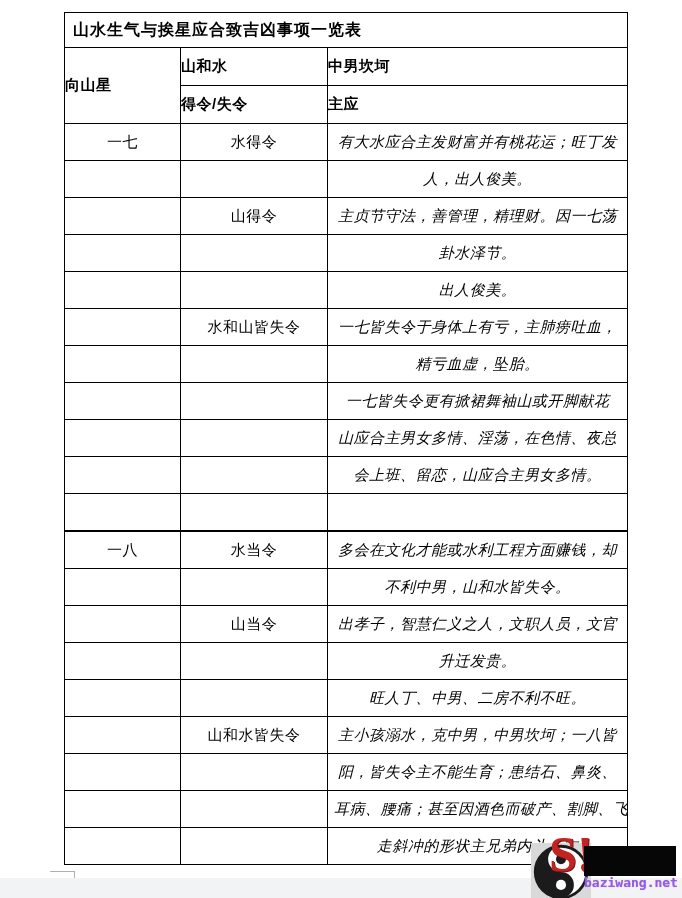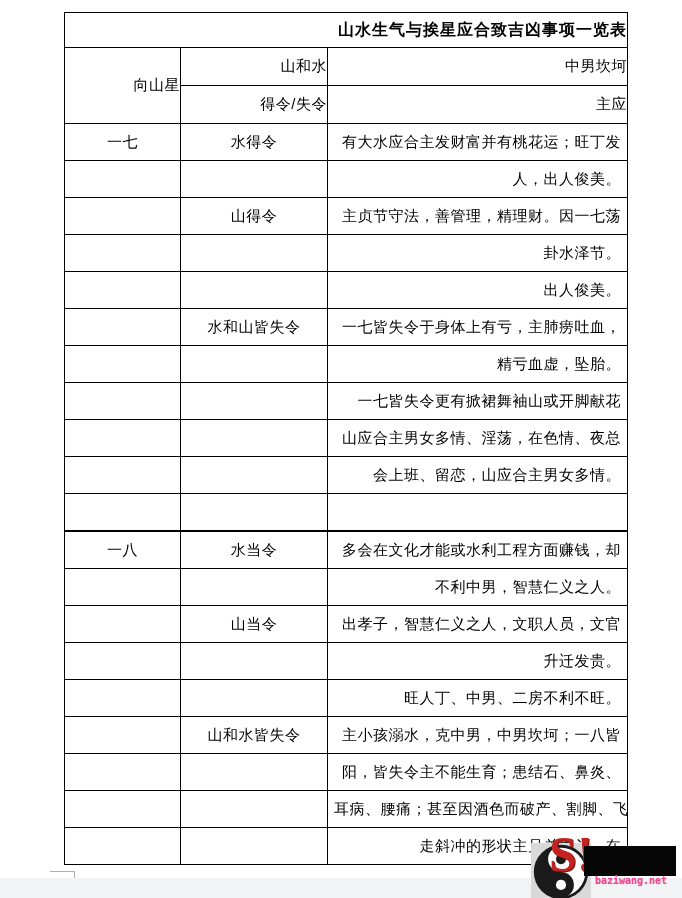--- a/index.html
+++ b/index.html
@@ -13,26 +13,26 @@
   }
   table{
     border-collapse:collapse;table-layout:fixed;width:563px;
   }
   td,th{
     border:1px solid #000;color:#000;font-weight:normal;
     font-size:15px;padding:0;overflow:hidden;white-space:nowrap;
     letter-spacing:0.5px;
   }
   .title-cell{
-    height:34px;font-weight:bold;font-size:16px;text-align:right;letter-spacing:1px;padding-left:8px;
-  }
-  .head-cell{height:37px;text-align:right;}
+    height:34px;font-weight:bold;font-size:16px;text-align:left;letter-spacing:1px;padding-left:8px;
+  }
+  .head-cell{height:37px;text-align:left;font-weight:bold;}
   tbody td{height:36px;}
   td.c1,td.c2{text-align:center;}
-  td.c3{text-align:right;padding:0 6px;}
+  td.c3{text-align:center;padding:0 6px;font-style:italic;}
   tr.section-end td{border-bottom-width:2px;}
   
   .bottom-band{
     position:absolute;left:0;top:878px;width:682px;height:20px;
     background:#f2f3f5;z-index:2;
   }
   .corner-bracket{
     position:absolute;left:50px;top:871px;width:24px;height:7px;
     border-top:1px solid #b0b0b0;border-right:1px solid #b0b0b0;z-index:2;
   }
@@ -47,21 +47,21 @@
     font-family:"Liberation Serif", serif;font-weight:bold;
     font-size:50px;line-height:1;color:#c32421;
     text-shadow:1px 1px 0 #7a1410;
   }
   .wm-black-box{
     left:584px;top:846px;width:92px;height:30px;background:#060606;
   }
   .wm-site{
     left:583px;top:875px;width:96px;text-align:center;
     font-family:"DejaVu Sans Mono", monospace;
-    font-weight:bold;font-size:10px;color:#ec4899;
+    font-weight:bold;font-size:13px;color:#8b5cf6;
     text-shadow:0 0 1px #e8a193;
   }
 </style>
 </head>
 <body>
 
 <div class="doc-table">
   <table>
     <colgroup>
       <col style="width:116px">
@@ -139,21 +139,21 @@
           <td class="c3"></td>
         </tr>
         <tr>
           <td class="c1">一八</td>
           <td class="c2">水当令</td>
           <td class="c3">多会在文化才能或水利工程方面赚钱，却</td>
         </tr>
         <tr>
           <td class="c1"></td>
           <td class="c2"></td>
-          <td class="c3">不利中男，智慧仁义之人。</td>
+          <td class="c3">不利中男，山和水皆失令。</td>
         </tr>
         <tr>
           <td class="c1"></td>
           <td class="c2">山当令</td>
           <td class="c3">出孝子，智慧仁义之人，文职人员，文官</td>
         </tr>
         <tr>
           <td class="c1"></td>
           <td class="c2"></td>
           <td class="c3">升迁发贵。</td>

